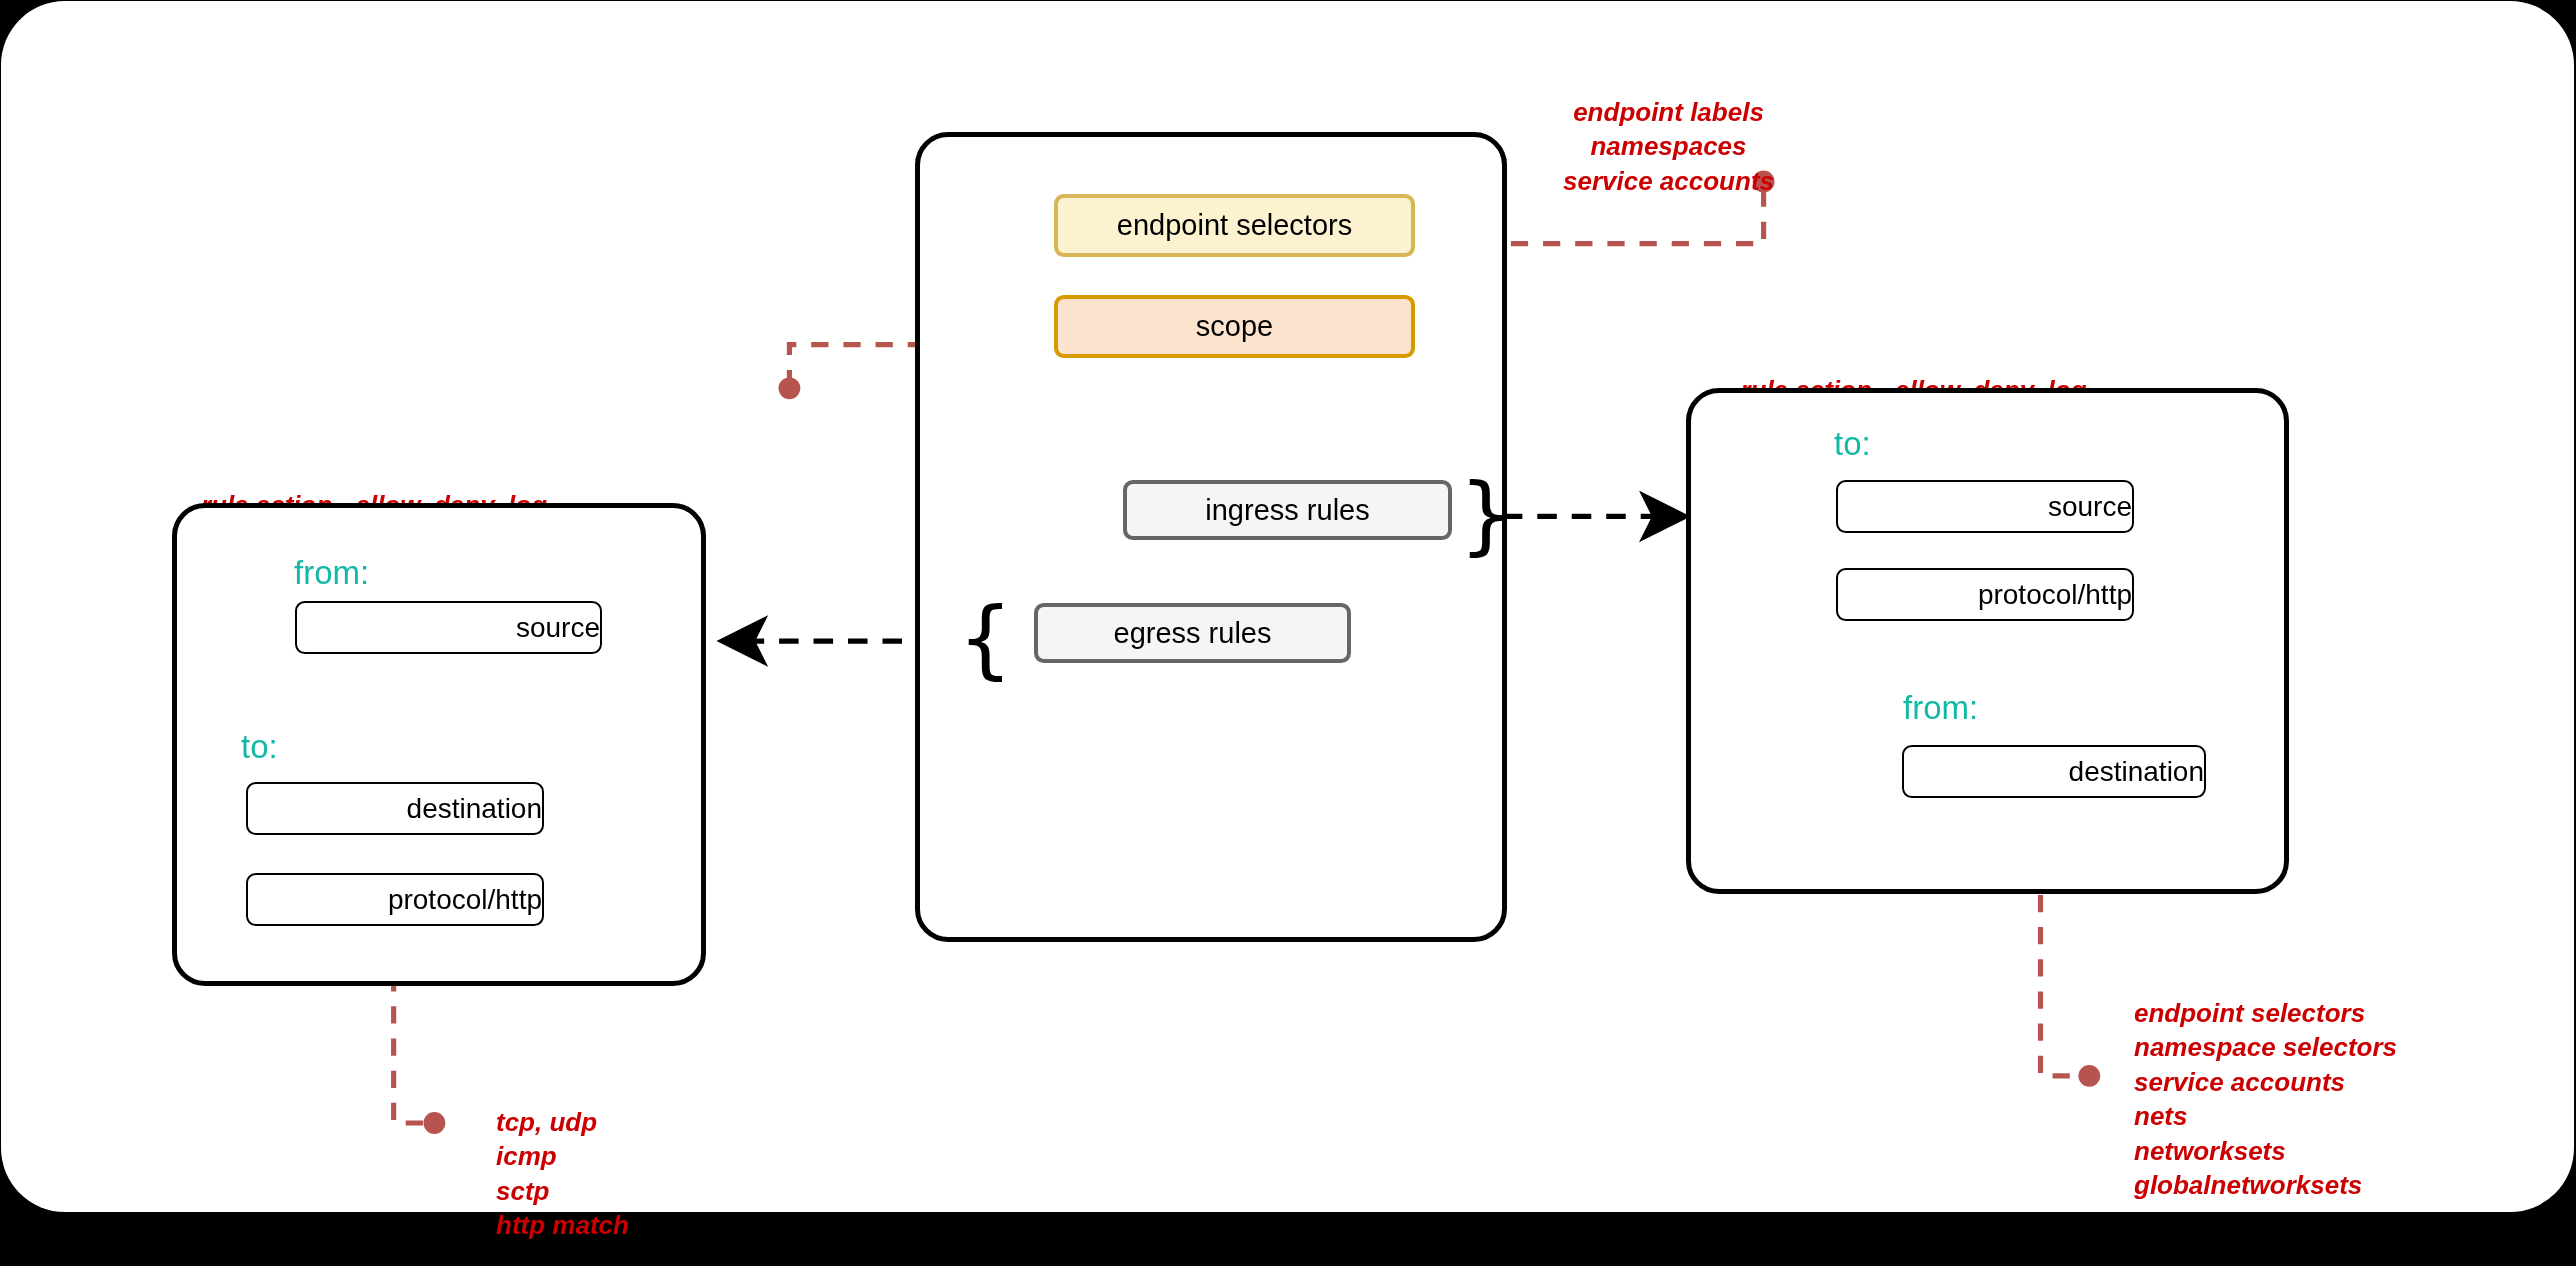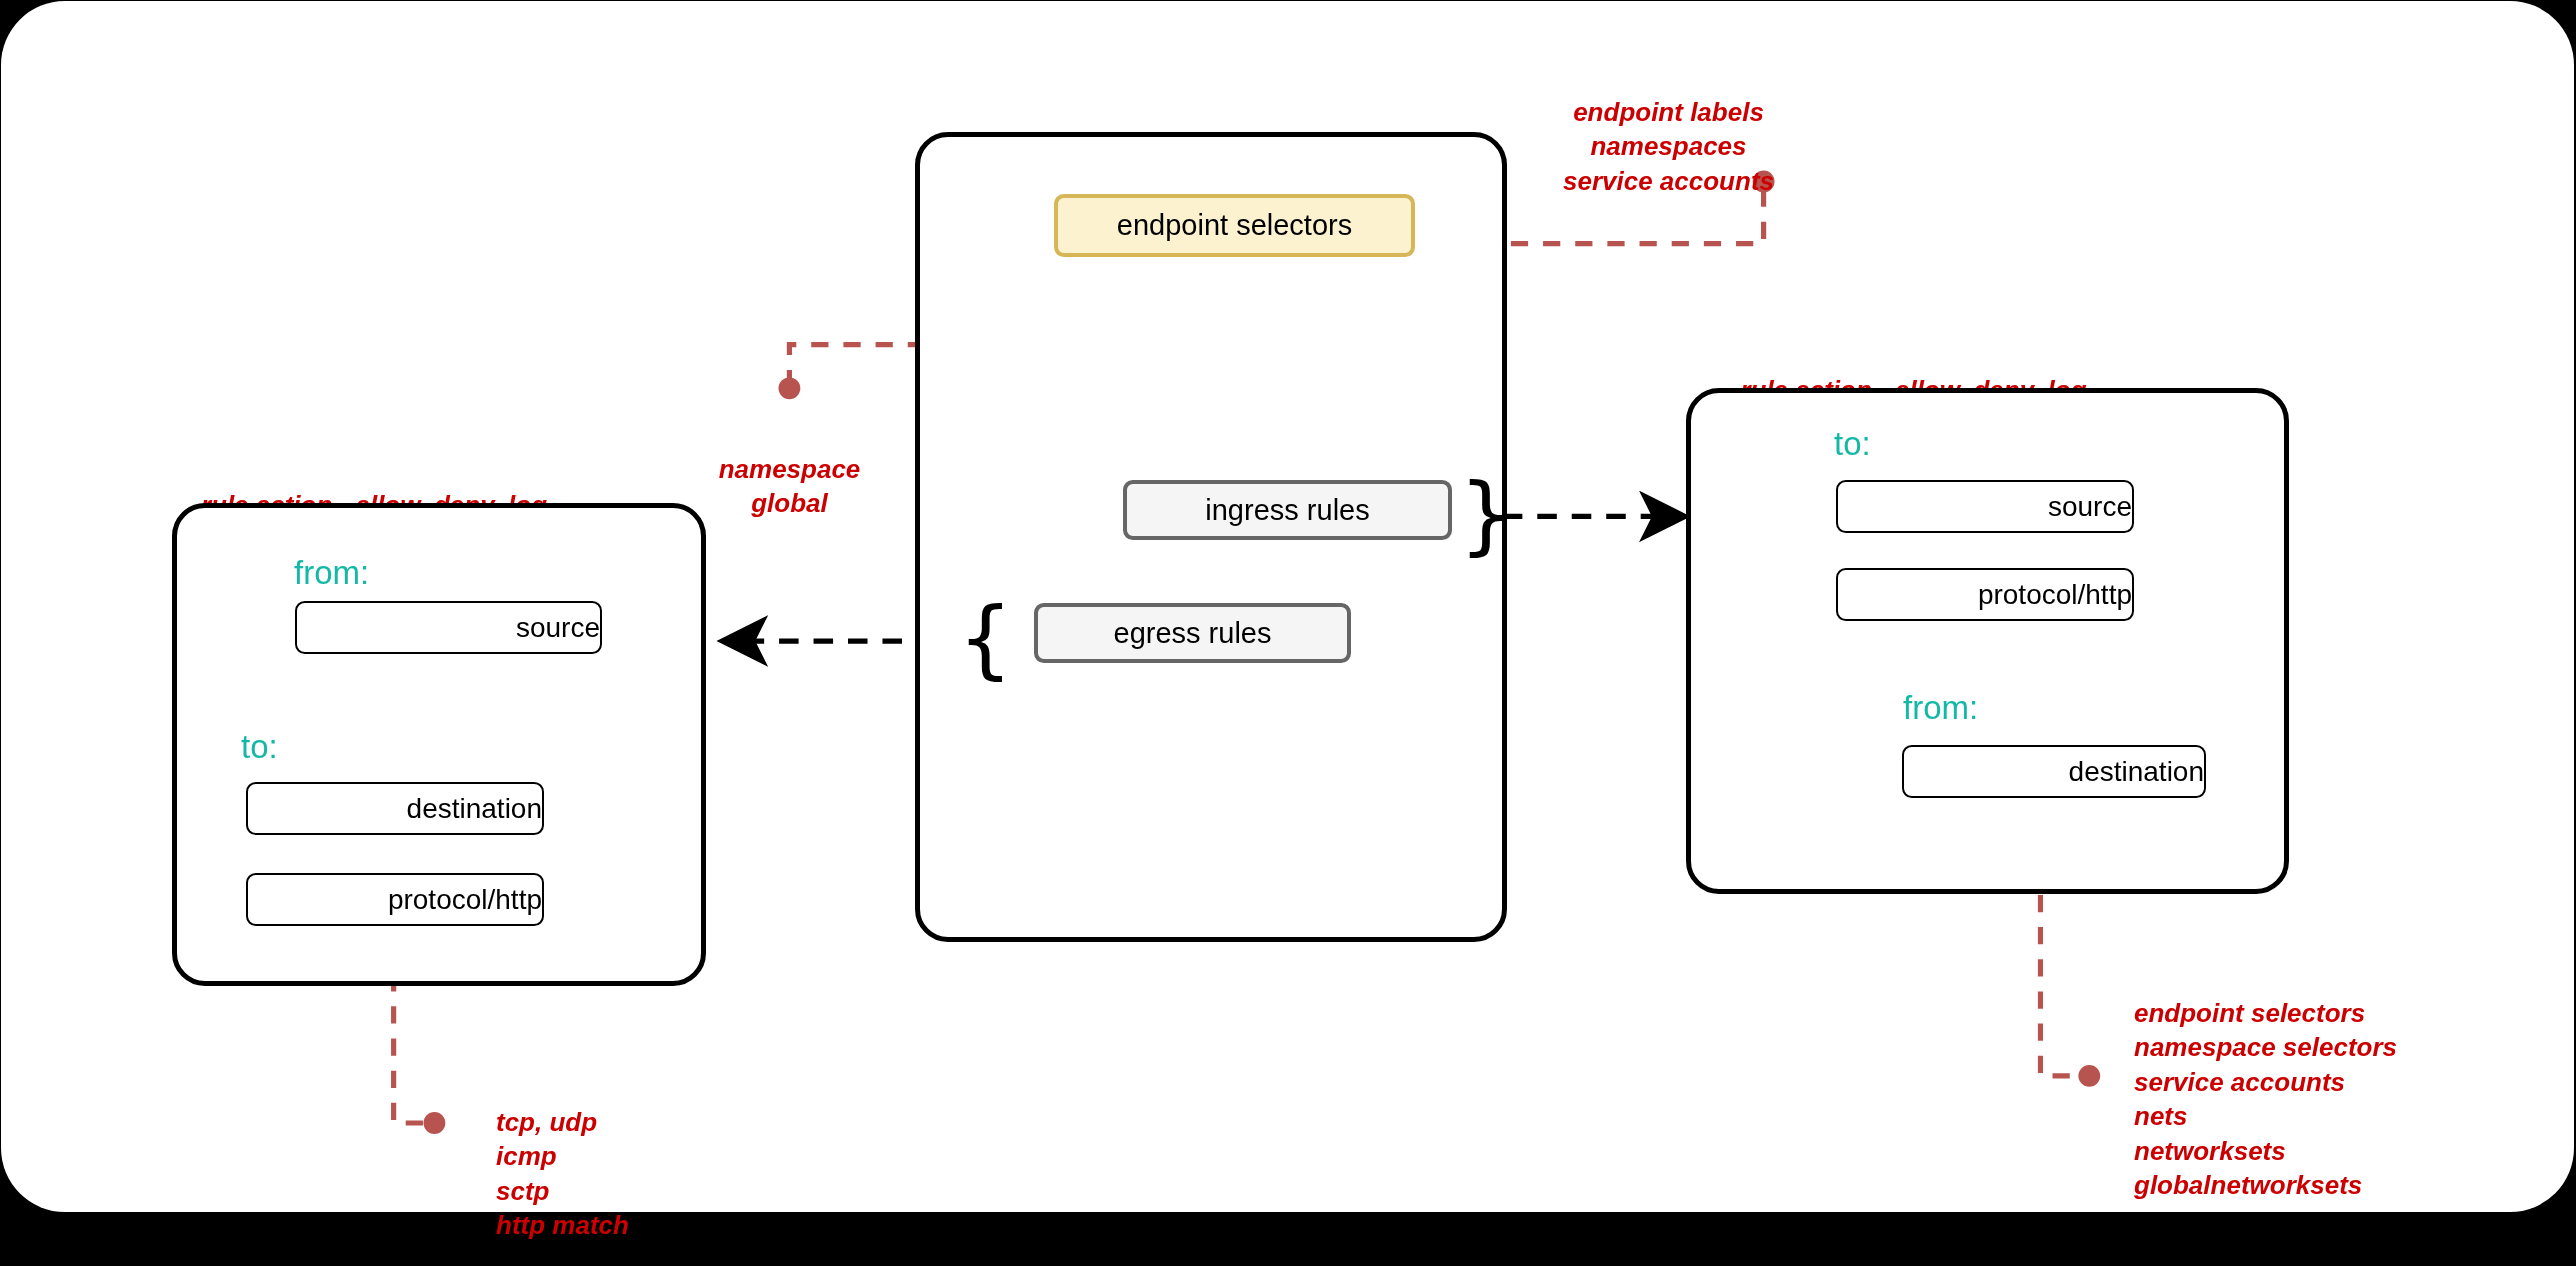--- a/index.html
+++ b/index.html
@@ -91,20 +91,23 @@
       <circle cx="3637" cy="1873" r="19" fill="#B85450"></circle>
     </g>
   </svg>
 
   <div class="panel" style="left:915px;top:132px;width:592px;height:810px;"></div>
 
   <div class="cbox yellow" style="left:1054px;top:194px;width:361px;height:63px;">
     <span>endpoint selectors</span>
   </div>
 
+  <div class="cbox orange" style="left:1054px;top:295px;width:361px;height:63px;">
+    <span>scope</span>
+  </div>
 
   <div class="cbox grey" style="left:1123px;top:480px;width:329px;height:60px;">
     <span>ingress rules</span>
   </div>
 
   <div class="cbox grey" style="left:1034px;top:603px;width:317px;height:60px;">
     <span>egress rules</span>
   </div>
 
   <div class="brace" style="left:1459px;top:471px;">
@@ -165,24 +168,20 @@
   <div class="ibox" style="left:1902px;top:745px;width:304px;height:53px;">
     <span>destination</span>
   </div>
 
   <div class="ann center" style="left:1496px;top:60px;width:345px;">
     <span>endpoint labels
 namespaces
 service accounts</span>
   </div>
 
-  <div class="ann center" style="left:663px;top:417px;width:253px;">
-    <span>namespace
-global</span>
-  </div>
 
   <div class="ann left" style="left:496px;top:1070px;width:402px;">
     <span>tcp, udp
 icmp
 sctp
 http match</span>
   </div>
 
   <div class="ann left" style="left:2134px;top:961px;width:448px;">
     <span>endpoint selectors

